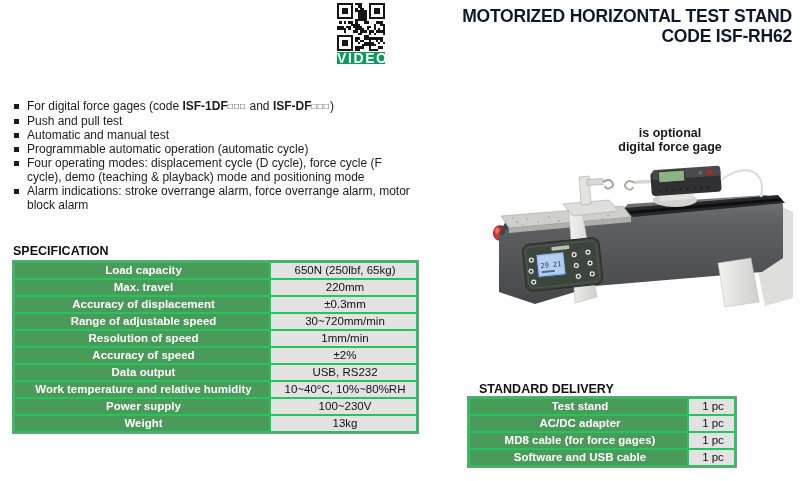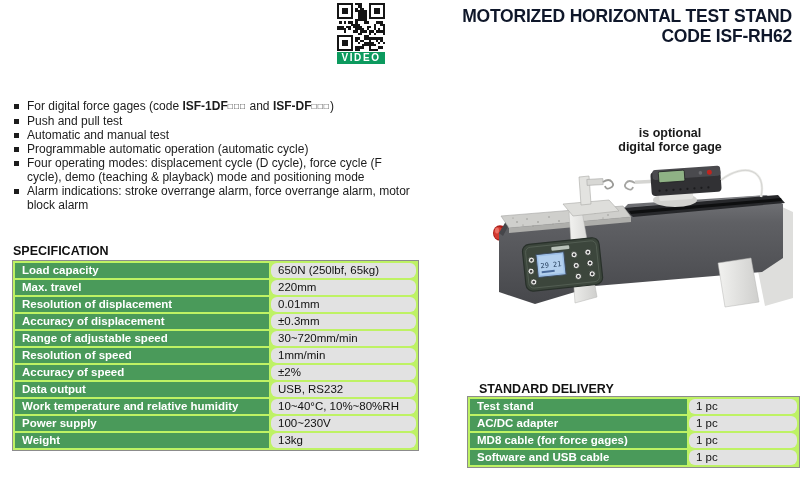--- a/index.html
+++ b/index.html
@@ -2,45 +2,45 @@
 <html style="--green: #4a9a5a; --row-gray: #e2e2e2; --video-green: #0c9a5e;"><head>
 <meta charset="utf-8">
 <style>
   html,body{margin:0;padding:0;background:#fff;}
   #page{position:relative;width:800px;height:481px;background:#fff;
         font-family:"Liberation Sans",sans-serif;color:#1a1a1a;overflow:hidden;}
 
   
   #qr{position:absolute;left:337px;top:3px;}
   #video-badge{position:absolute;left:337px;top:52px;width:48px;height:12px;
-      background:var(--video-green,#0c9a5e);color:#fff;font-size:10px;font-weight:700;
+      background:var(--video-green,#0c9a5e);color:#fff;font-size:14px;font-weight:700;
       letter-spacing:1.6px;text-align:center;line-height:12px;}
   #title{position:absolute;right:8px;top:6px;text-align:right;font-weight:700;
       font-size:17.5px;line-height:20px;letter-spacing:-0.2px;color:#0f172a;}
 
   
   #features{position:absolute;left:12px;top:99px;margin:0;padding:0;list-style:none;
       width:400px;font-size:12px;line-height:14px;color:#1c1c1c;}
   #features li{position:relative;padding-left:15px;margin:0;}
   #features li::before{content:"";position:absolute;left:2px;top:5px;width:5px;height:5px;background:#1c1c1c;}
   .seg-b{font-weight:700;text-align:center;}
   .sq{font-size:8.5px;font-weight:700;letter-spacing:1px;position:relative;top:-1px;}
 
   
   .section-heading{position:absolute;font-size:12.5px;font-weight:700;color:#111;}
   #spec-heading{left:13px;top:244px;}
   #delivery-heading{left:479px;top:382px;}
-  table.data{border-collapse:separate;border-spacing:2px;background:#bef264;
-      border:1px solid #8c8c8c;position:absolute;table-layout:fixed;}
+  table.data{border-collapse:separate;border-spacing:2px;background:#22c55e;
+      border:1px solid #8c8c8c;position:absolute;table-layout:fixed;text-align:center;}
   #spec-table{left:12px;top:260px;width:407px;}
-  #delivery-table{left:467px;top:396px;width:333px;}
+  #delivery-table{left:467px;top:396px;width:270px;}
   table.data td{height:15px;padding:0 4px 0 7px;font-size:11.5px;line-height:15px;
       white-space:nowrap;overflow:hidden;}
   td.k{background:var(--green,#4a9a5a);color:#fff;font-weight:700;}
-  td.v{background:var(--row-gray,#e2e2e2);color:#111;border-radius:6px;}
+  td.v{background:var(--row-gray,#e2e2e2);color:#111;}
   #spec-table td.k{width:243px;}
   #delivery-table td.k{width:206px;}
 
   
   #machine{position:absolute;left:463px;top:100px;}
   #caption{position:absolute;left:594px;top:126px;width:152px;text-align:center;
       font-size:12.5px;font-weight:700;line-height:14px;color:#1a1a1a;}
 </style>
 </head>
 <body>
@@ -215,24 +215,20 @@
     <tbody>
         <tr>
           <td class="k">Load capacity</td>
           <td class="v">650N (250lbf, 65kg)</td>
         </tr>
         <tr>
           <td class="k">Max. travel</td>
           <td class="v">220mm</td>
         </tr>
         <tr>
-          <td class="k">Resolution of displacement</td>
-          <td class="v">0.01mm</td>
-        </tr>
-        <tr>
           <td class="k">Accuracy of displacement</td>
           <td class="v">±0.3mm</td>
         </tr>
         <tr>
           <td class="k">Range of adjustable speed</td>
           <td class="v">30~720mm/min</td>
         </tr>
         <tr>
           <td class="k">Resolution of speed</td>
           <td class="v">1mm/min</td>

